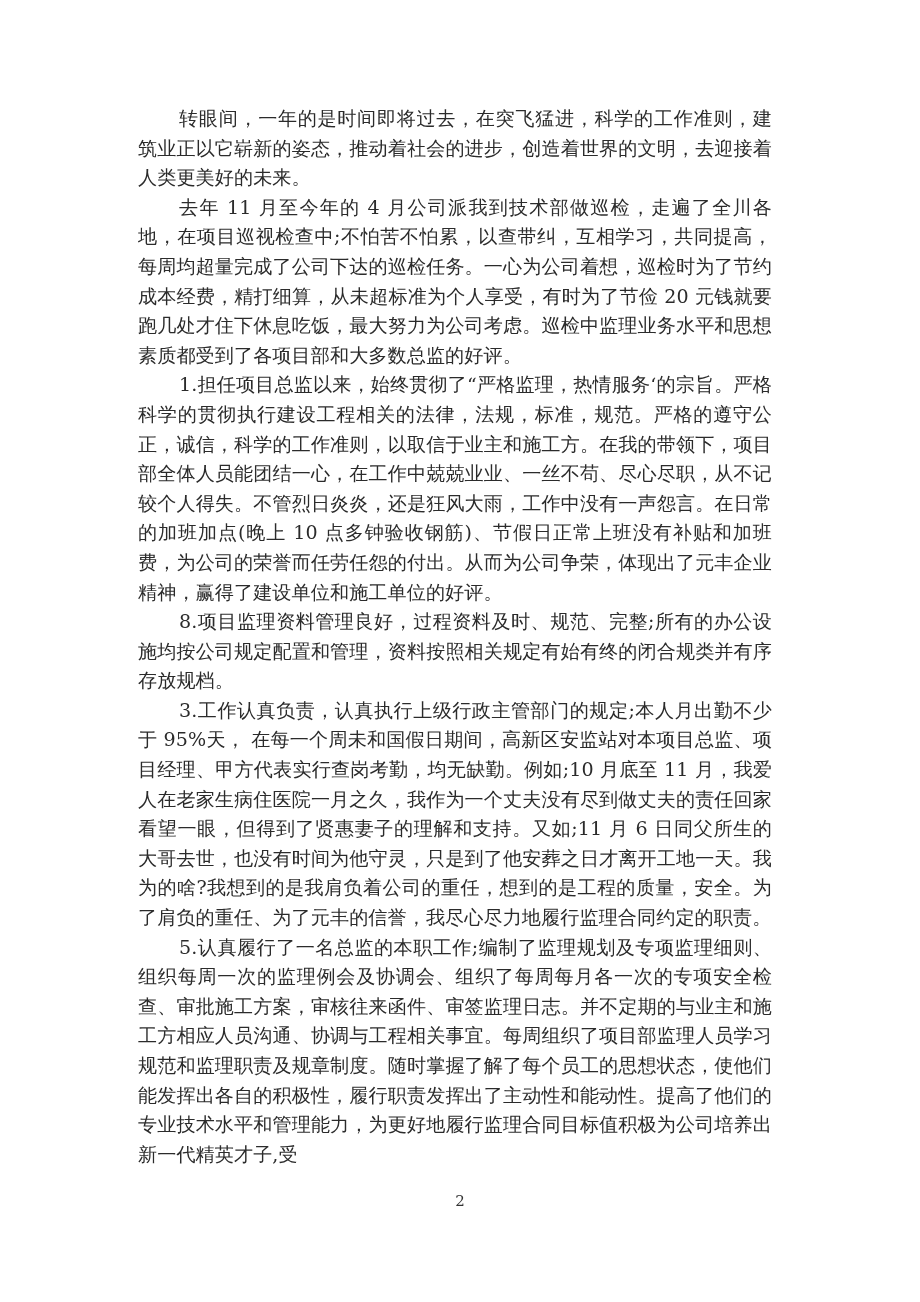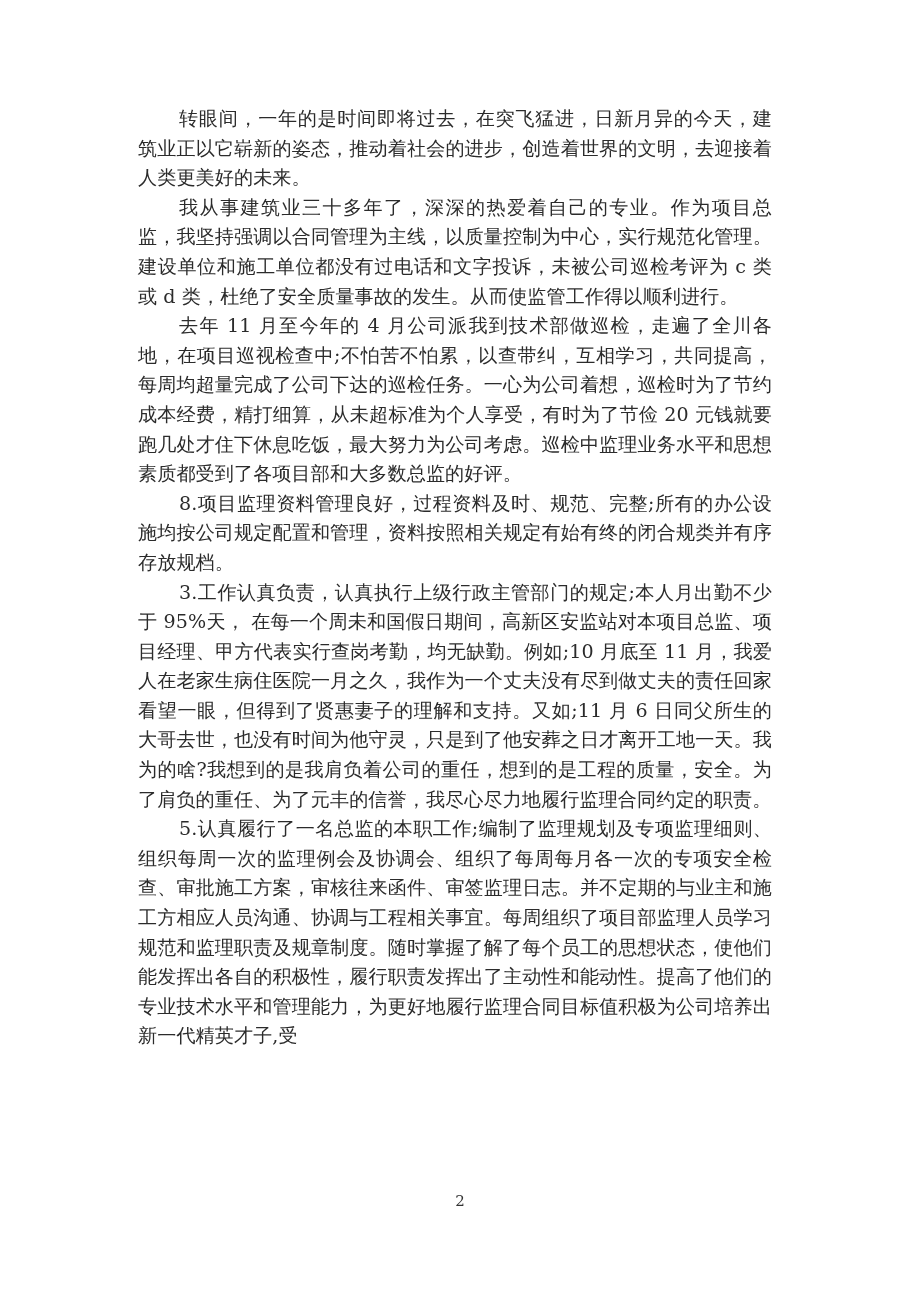--- a/index.html
+++ b/index.html
@@ -46,23 +46,23 @@
     color: #333333;
     font-family: "DejaVu Serif", "Liberation Serif", serif;
   }
 </style>
 </head>
 <body>
 
 <div class="page">
 
   <div class="text-block">
-    <p class="para">转眼间，一年的是时间即将过去，在突飞猛进，日新月异的今天，建筑业正以它崭新的姿态，推动着社会的进步，创造着世界的文明，去迎接着人类更美好的未来。</p>
-    <p class="para">我从事建筑业三十多年了，深深的热爱着自己的专业。作为项目总监，我坚持强调以合同管理为主线，以质量控制为中心，实行规范化管理。建设单位和施工单位都没有过电话和文字投诉，未被公司巡检考评为 c 类或 d 类，杜绝了安全质量事故的发生。从而使监管工作得以顺利进行。</p>
+    <p class="para">转眼间，一年的是时间即将过去，在突飞猛进，科学的工作准则，建筑业正以它崭新的姿态，推动着社会的进步，创造着世界的文明，去迎接着人类更美好的未来。</p>
     <p class="para">去年 11 月至今年的 4 月公司派我到技术部做巡检，走遍了全川各地，在项目巡视检查中;不怕苦不怕累，以查带纠，互相学习，共同提高，每周均超量完成了公司下达的巡检任务。一心为公司着想，巡检时为了节约成本经费，精打细算，从未超标准为个人享受，有时为了节俭 20 元钱就要跑几处才住下休息吃饭，最大努力为公司考虑。巡检中监理业务水平和思想素质都受到了各项目部和大多数总监的好评。</p>
+    <p class="para">1.担任项目总监以来，始终贯彻了“严格监理，热情服务‘的宗旨。严格科学的贯彻执行建设工程相关的法律，法规，标准，规范。严格的遵守公正，诚信，科学的工作准则，以取信于业主和施工方。在我的带领下，项目部全体人员能团结一心，在工作中兢兢业业、一丝不苟、尽心尽职，从不记较个人得失。不管烈日炎炎，还是狂风大雨，工作中没有一声怨言。在日常的加班加点(晚上 10 点多钟验收钢筋)、节假日正常上班没有补贴和加班费，为公司的荣誉而任劳任怨的付出。从而为公司争荣，体现出了元丰企业精神，赢得了建设单位和施工单位的好评。</p>
     <p class="para">8.项目监理资料管理良好，过程资料及时、规范、完整;所有的办公设施均按公司规定配置和管理，资料按照相关规定有始有终的闭合规类并有序存放规档。</p>
     <p class="para">3.工作认真负责，认真执行上级行政主管部门的规定;本人月出勤不少于 95%天， 在每一个周未和国假日期间，高新区安监站对本项目总监、项目经理、甲方代表实行查岗考勤，均无缺勤。例如;10 月底至 11 月，我爱人在老家生病住医院一月之久，我作为一个丈夫没有尽到做丈夫的责任回家看望一眼，但得到了贤惠妻子的理解和支持。又如;11 月 6 日同父所生的大哥去世，也没有时间为他守灵，只是到了他安葬之日才离开工地一天。我为的啥?我想到的是我肩负着公司的重任，想到的是工程的质量，安全。为了肩负的重任、为了元丰的信誉，我尽心尽力地履行监理合同约定的职责。</p>
     <p class="para">5.认真履行了一名总监的本职工作;编制了监理规划及专项监理细则、组织每周一次的监理例会及协调会、组织了每周每月各一次的专项安全检查、审批施工方案，审核往来函件、审签监理日志。并不定期的与业主和施工方相应人员沟通、协调与工程相关事宜。每周组织了项目部监理人员学习规范和监理职责及规章制度。随时掌握了解了每个员工的思想状态，使他们能发挥出各自的积极性，履行职责发挥出了主动性和能动性。提高了他们的专业技术水平和管理能力，为更好地履行监理合同目标值积极为公司培养出新一代精英才子,受</p>
   </div>
 
   <div class="page-number">2</div>
 
 </div>
 
 </body></html>

